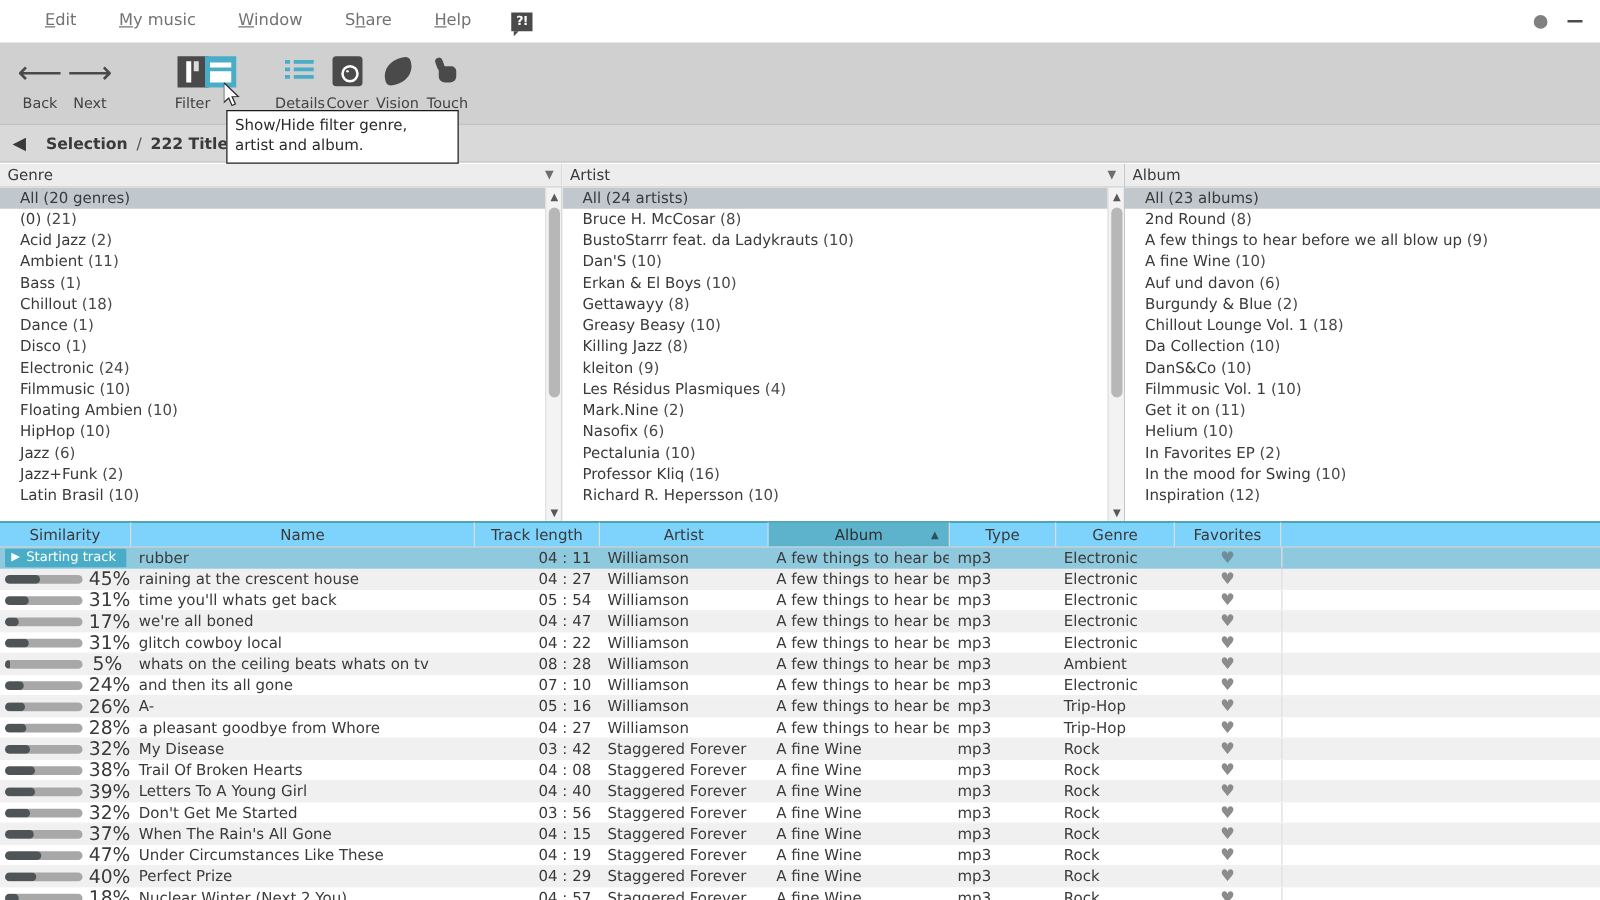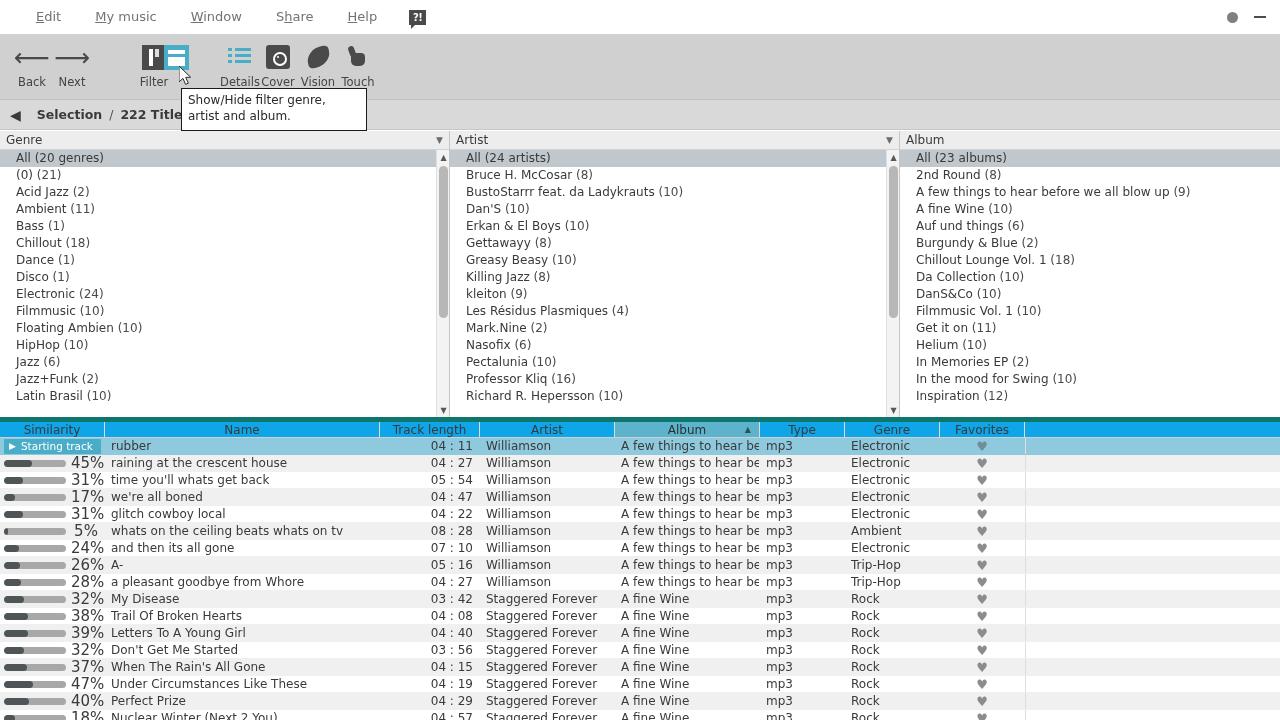--- a/index.html
+++ b/index.html
@@ -196,22 +196,22 @@
     position: absolute; left: 2px; top: 16px; width: 9px; height: 152px;
     background: #b7b7b7; border-radius: 5px;
   }
 
   
   .table-wrap {
     position: absolute; left: 0; top: 417px; width: 1280px; height: 303px;
     background: #ffffff; overflow: hidden;
   }
   .thead {
-    display: flex; height: 21px; background: #0ea5e9;
-    border-bottom: 1px solid #cfcfcf; border-top: 5px solid #0f766e; text-align: center;
+    display: flex; height: 21px; background: #7dd3fc;
+    border-bottom: 1px solid #cfcfcf; border-top: 1px solid #0f766e; text-align: center;
   }
   .th {
     font-size: 12px; color: #3a3a3a;
     display: flex; align-items: center; justify-content: center;
     border-right: 1px solid #dcdcdc; position: relative;
     cursor: default;
   }
   .th.sorted { background: #5eb3cc; color: #2f2f2f; }
   .th .sortcaret {
     position: absolute; right: 8px; font-size: 8px; color: #2f4f59;
@@ -453,29 +453,29 @@
     <div class="panel" id="panel-2" style="width:380px">
       <div class="panel-head">
         <span>Album</span>
       </div>
       <div class="panel-body">
         <ul class="panel-list" id="list-2">
             <li class="sel"><span>All (23 albums)</span></li>
             <li><span>2nd Round</span><span class="cnt">  (8)</span></li>
             <li><span>A few things to hear before we all blow up</span><span class="cnt">  (9)</span></li>
             <li><span>A fine Wine</span><span class="cnt">  (10)</span></li>
-            <li><span>Auf und things</span><span class="cnt">  (6)</span></li>
+            <li><span>Auf und davon</span><span class="cnt">  (6)</span></li>
             <li><span>Burgundy &amp; Blue</span><span class="cnt">  (2)</span></li>
             <li><span>Chillout Lounge Vol. 1</span><span class="cnt">  (18)</span></li>
             <li><span>Da Collection</span><span class="cnt">  (10)</span></li>
             <li><span>DanS&amp;Co</span><span class="cnt">  (10)</span></li>
             <li><span>Filmmusic Vol. 1</span><span class="cnt">  (10)</span></li>
             <li><span>Get it on</span><span class="cnt">  (11)</span></li>
             <li><span>Helium</span><span class="cnt">  (10)</span></li>
-            <li><span>In Memories EP</span><span class="cnt">  (2)</span></li>
+            <li><span>In Favorites EP</span><span class="cnt">  (2)</span></li>
             <li><span>In the mood for Swing</span><span class="cnt">  (10)</span></li>
             <li><span>Inspiration</span><span class="cnt">  (12)</span></li>
           </ul>
       </div>
     </div>
   </div>
 
   <div class="table-wrap">
     <div class="thead" id="thead">
         <div class="th c-sim">

